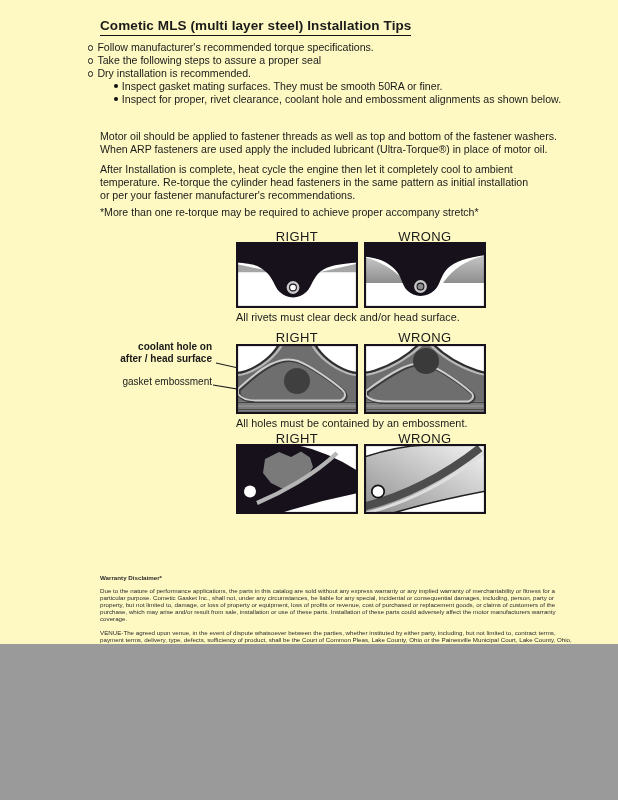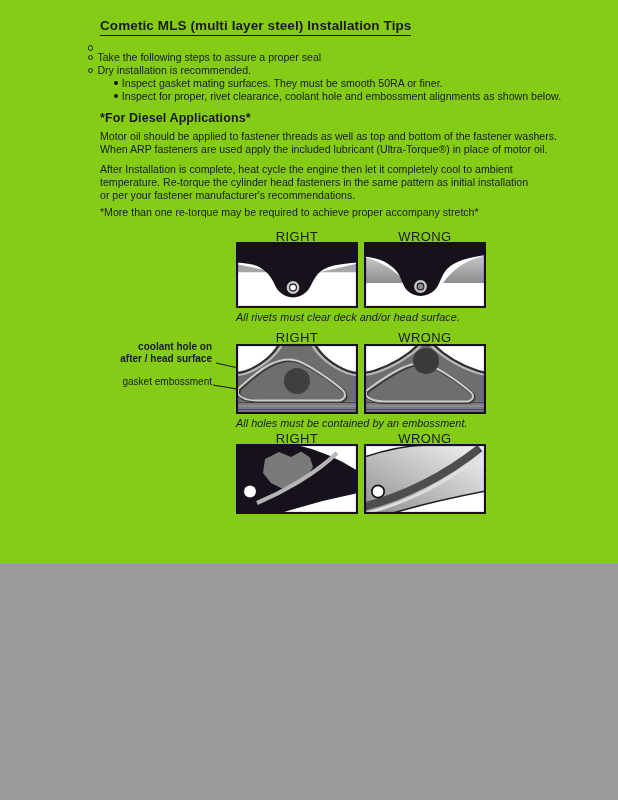--- a/index.html
+++ b/index.html
@@ -1,73 +1,73 @@
 <!DOCTYPE html>
 <html><head>
 <meta charset="utf-8">
 <style>
   html,body{margin:0;padding:0;background:#9a9a9a;}
   .page{
-    position:relative;width:618px;height:564px;background:#84cc16;
+    position:relative;width:618px;height:644px;background:#fef9c3;
     font-family:"Liberation Sans","DejaVu Sans",sans-serif;color:#1a1a1a;
     overflow:hidden;margin:0 auto;
   }
   .abs{position:absolute;}
   .title{
     left:100px;top:18px;font-size:13.5px;font-weight:bold;
     border-bottom:1.6px solid #111;padding-bottom:2px;letter-spacing:.1px;
   }
   .tips{left:88px;top:41px;font-size:10.6px;line-height:13px;width:480px;}
   .tip-row{display:flex;align-items:flex-start;}
   .obullet{width:3.4px;height:3.4px;border:1px solid #222;border-radius:50%;
     display:inline-block;margin:4.2px 4px 0 0;flex:0 0 auto;}
   .fbullet{width:3.8px;height:3.8px;background:#111;border-radius:50%;
     display:inline-block;margin:4.2px 4px 0 0;flex:0 0 auto;}
   .sub{padding-left:26px;}
   .h2{left:100px;top:111px;font-size:12.5px;font-weight:bold;letter-spacing:.1px;}
   .para{left:100px;font-size:10.6px;line-height:13.2px;width:478px;white-space:pre-line;}
   .dg-label{font-size:13px;letter-spacing:.4px;width:122px;text-align:center;}
-  .caption{font-size:10.8px;line-height:12px;letter-spacing:.05px;font-style:italic;}
+  .caption{font-size:10.8px;line-height:12px;letter-spacing:.05px;}
   .panel{display:block;}
   .ann-label{font-size:10px;line-height:11.5px;text-align:right;width:112px;}
   .legal{left:100px;top:574px;width:476px;font-size:6.2px;line-height:7.1px;color:#2a2a2a;}
   .legal p{margin:0 0 6.5px 0;white-space:pre-line;}
   .legal .lh{font-weight:bold;margin-bottom:6px;}
   .footer{left:382px;top:752px;font-size:13.5px;letter-spacing:.3px;color:#222;}
 </style>
 </head>
 <body>
 
 <div class="page">
 
   <div class="abs title">Cometic MLS (multi layer steel) Installation Tips</div>
 
   <div class="abs tips">
     <div class="tip-row">
         <span class="obullet"></span>
+        <span>Follow manufacturer's recommended torque specifications.</span>
       </div>
     <div class="tip-row">
         <span class="obullet"></span>
         <span>Take the following steps to assure a proper seal</span>
       </div>
     <div class="tip-row">
         <span class="obullet"></span>
         <span>Dry installation is recommended.</span>
       </div>
     <div class="tip-row sub">
         <span class="fbullet"></span>
         <span>Inspect gasket mating surfaces.  They must be smooth 50RA or finer.</span>
       </div>
     <div class="tip-row sub">
         <span class="fbullet"></span>
         <span>Inspect for proper, rivet clearance, coolant hole and embossment alignments as shown below.</span>
       </div>
   </div>
 
-  <div class="abs h2">*For Diesel Applications*</div>
   <div class="abs para" style="top:130px;">Motor oil should be applied to fastener threads as well as top and bottom of the fastener washers.
 When ARP fasteners are used apply the included lubricant (Ultra-Torque®) in place of motor oil.</div>
   <div class="abs para" style="top:163px;">After Installation is complete, heat cycle the engine then let it completely cool to ambient
 temperature. Re-torque the cylinder head fasteners in the same pattern as initial installation
 or per your fastener manufacturer's recommendations.</div>
   <div class="abs para" style="top:206px;">*More than one re-torque may be required to achieve proper accompany stretch*</div>
 
   <div class="abs dg-label" style="left:236px;top:229px;">RIGHT</div>
   <div class="abs dg-label" style="left:364px;top:229px;">WRONG</div>
 

